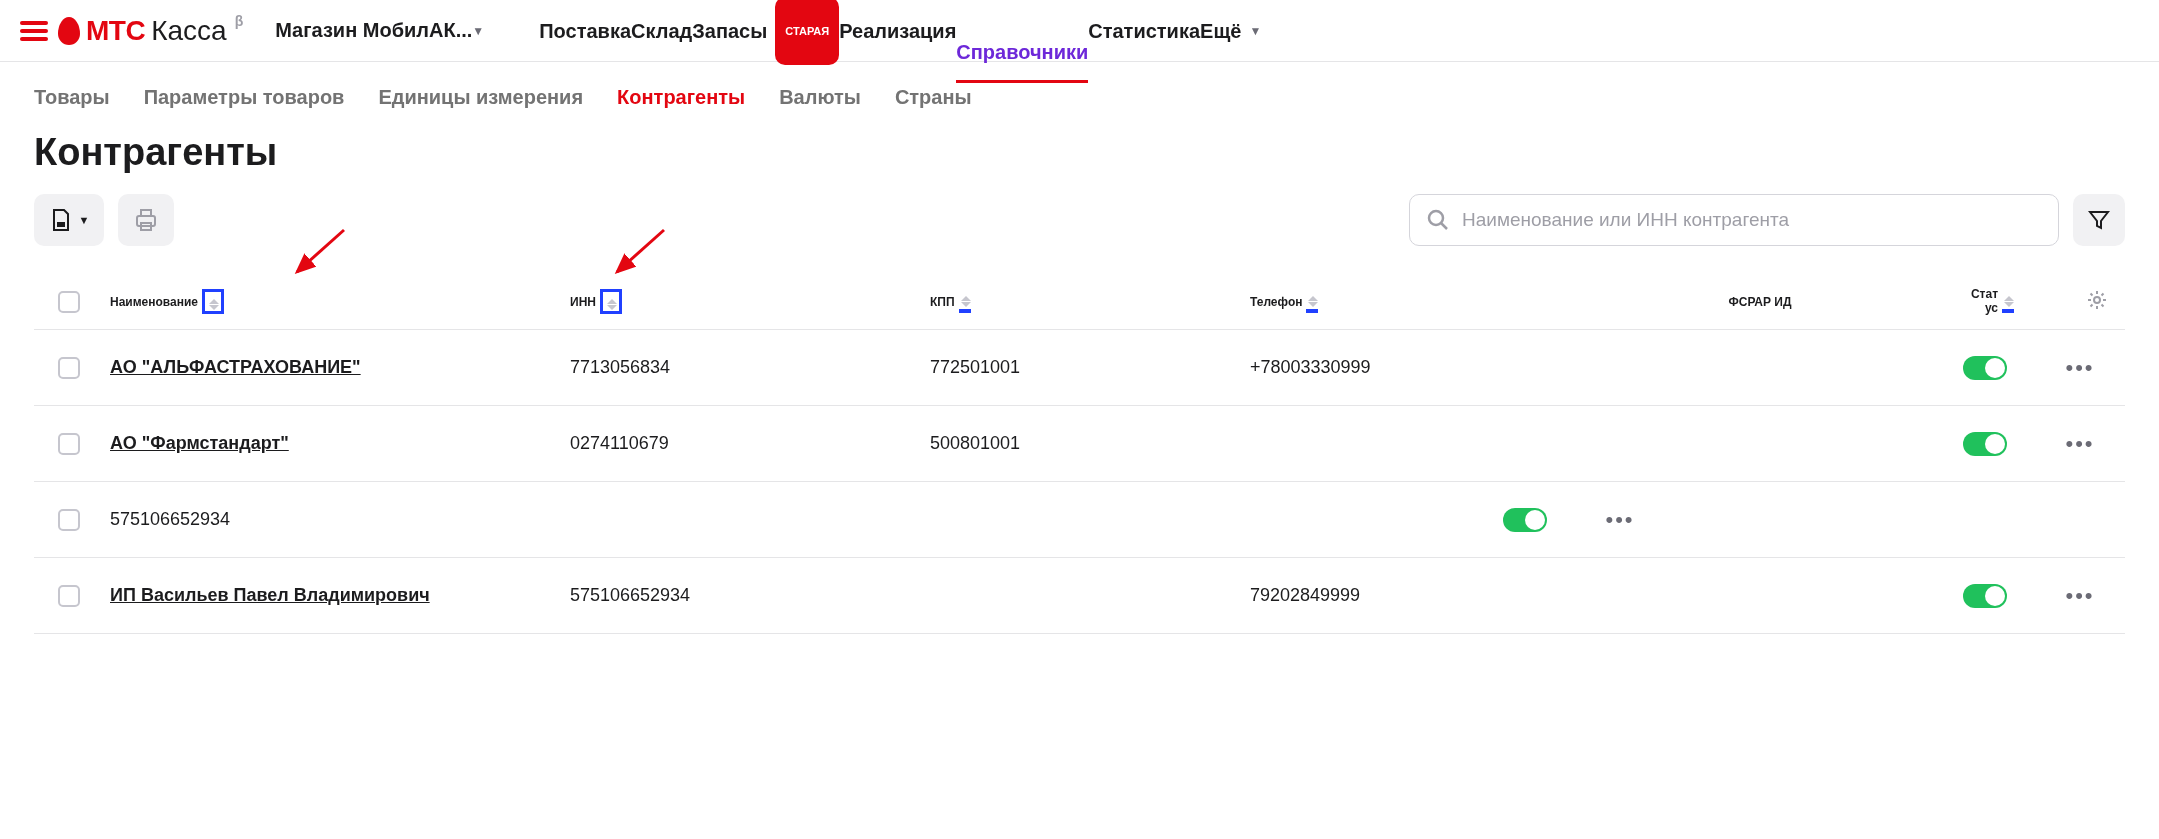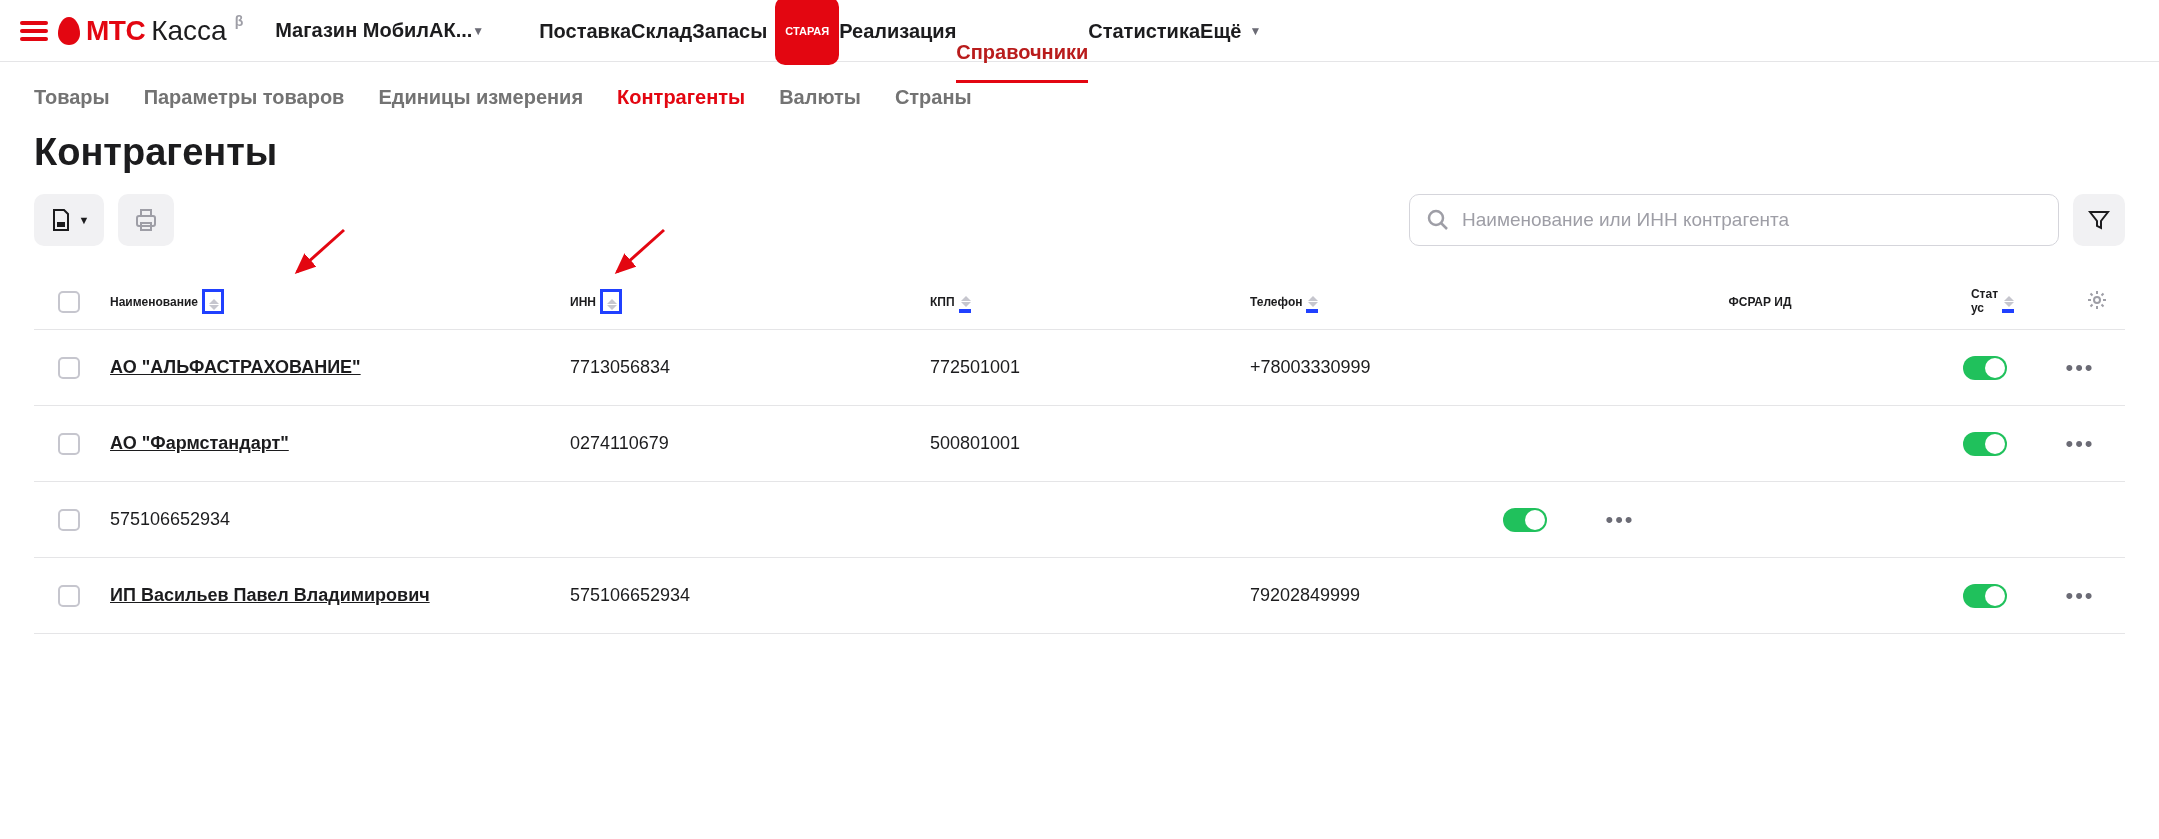--- a/index.html
+++ b/index.html
@@ -11,21 +11,21 @@
 .hamburger span { display: block; height: 4px; background: #e30611; border-radius: 2px; }
 .logo { display: flex; align-items: center; gap: 6px; margin-right: 14px; font-weight: 700; }
 .logo-egg { width: 22px; height: 28px; background: #e30611; border-radius: 50% 50% 50% 50% / 60% 60% 40% 40%; }
 .logo-mts { color: #e30611; font-size: 28px; font-weight: 800; letter-spacing: -0.5px; }
 .logo-kassa { color: #1c1c1e; font-size: 28px; font-weight: 400; }
 .logo-beta { color: #9e9ea6; font-size: 14px; position: relative; top: -10px; left: 2px; }
 .store-sel { display: flex; align-items: center; font-size: 20px; font-weight: 600; color: #1c1c1e; cursor: pointer; margin-right: 40px; margin-left: 20px;}
 .store-caret { font-size: 12px; color: #6b6b75; }
 .main-nav { display: flex; align-items: center; flex: 1; padding-left: 15px;}
 .main-nav .nav-item { font-size: 20px; font-weight: 600; color: #1c1c1e; cursor: pointer; position: relative; display: flex; align-items: center; gap: 8px; height: 62px; line-height: 62px;}
-.main-nav .nav-item.active { color: #b91c1c; margin-top: 42px; }
+.main-nav .nav-item.active { color: #6d28d9; margin-top: 42px; }
 .main-nav .nav-item.active::after { content: ""; position: absolute; left: 0; right: 0; bottom: 0px; height: 3px; background: #e30611; }
 .badge-old { background: #e30611; color: #fff; font-size: 11px; font-weight: 700; padding: 3px 10px; border-radius: 10px; }
 .top-right { display: flex; align-items: center; gap: 18px; }
 .id-chip { display: flex; align-items: center; gap: 8px; font-size: 20px; font-weight: 700; }
 .id-sq { background: #6b6b75; color: #fff; font-size: 12px; font-weight: 700; padding: 3px 5px; border-radius: 4px; }
 .wallet { display: flex; align-items: center; gap: 6px; font-size: 20px; font-weight: 700; }
 .bell { position: relative; width: 24px; height: 26px; }
 .bell-dot { position: absolute; top: -2px; right: -2px; width: 10px; height: 10px; background: #e30611; border-radius: 50%; }
 .avatar { width: 34px; height: 34px; background: #d5d5db; border-radius: 50%; }
 
@@ -71,21 +71,21 @@
 .name-link { color: #1c1c1e; text-decoration: underline; font-weight: 600; cursor: pointer; }
 .toggle { width: 44px; height: 24px; background: #20c15c; border-radius: 12px; position: relative; margin:0 auto; cursor:pointer;}
 .toggle::after { content:""; position:absolute; right:2px; top:2px; width:20px; height:20px; background:#fff; border-radius:50%;}
 .dots { color:#6b6b75; font-size:22px; letter-spacing:2px; cursor:pointer;}
 .gear-th { margin-left: 10px; cursor:pointer; color:#6b6b75; position:absolute; right:18px;}
 
 
 .arrow { position: absolute; pointer-events: none; }
 .arrow svg { overflow: visible; }
 
-.h-multiline { text-align:left; line-height:1.1;margin-left:15px;}
+.h-multiline { text-align:right; line-height:1.1;margin-left:15px;}
 </style>
 </head>
 <body>
 
 <div class="topbar">
   <div class="hamburger">
       <span></span>
       <span></span>
       <span></span>
     </div>

